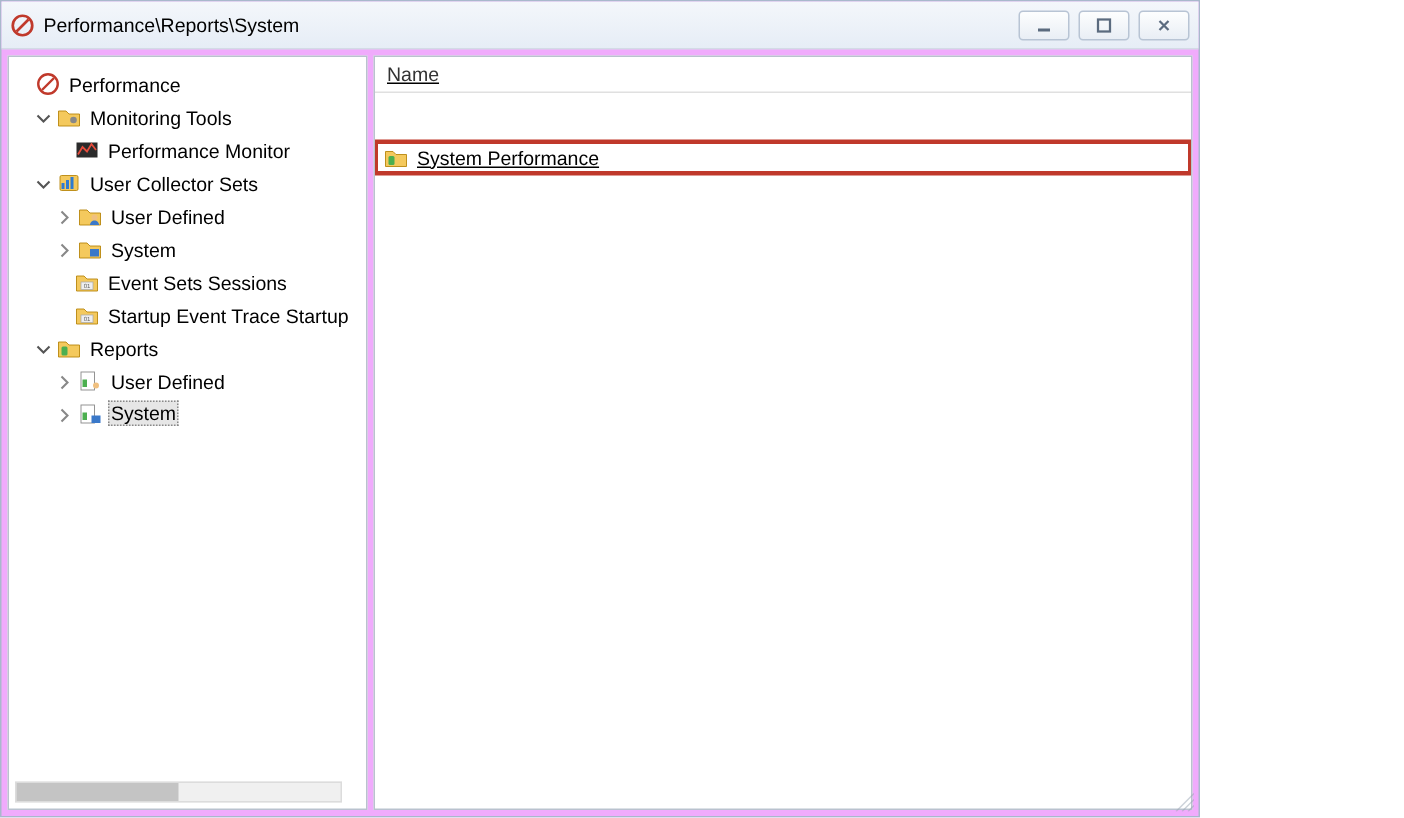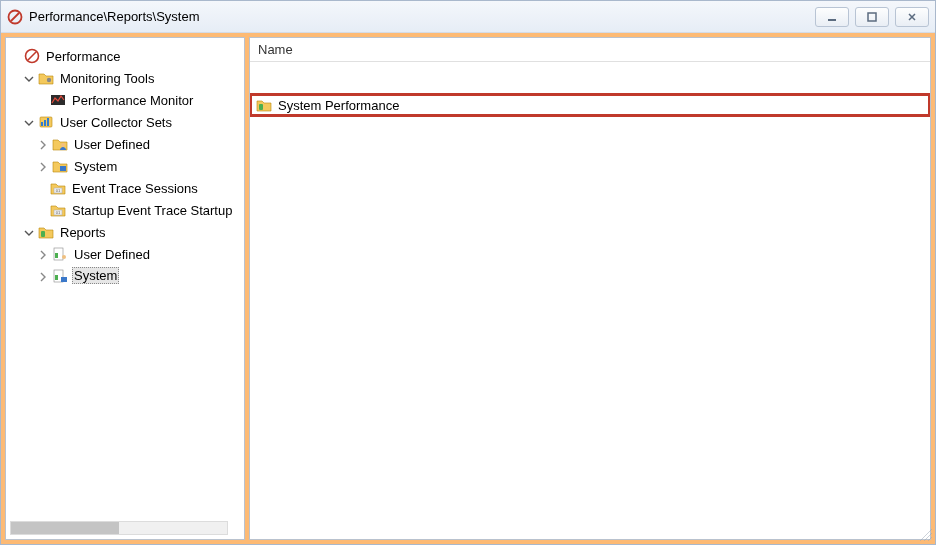--- a/index.html
+++ b/index.html
@@ -1,27 +1,27 @@
 <!DOCTYPE html>
 <html><head>
 <meta charset="utf-8">
 <style>
   * { box-sizing: border-box; margin: 0; padding: 0; }
   html, body { width: 936px; height: 545px; font-family: "Segoe UI", Tahoma, sans-serif; font-size: 13px; color: #000; background: #fff; }
-  .window { width: 936px; height: 545px; border: 1px solid #a9b8cc; background: #fdba74; display: flex; flex-direction: column; }
+  .window { width: 800px; height: 545px; border: 1px solid #a9b8cc; background: #f0abfc; display: flex; flex-direction: column; }
   .titlebar { height: 32px; background: linear-gradient(#f4f7fb,#e6edf6); border-bottom: 1px solid #d3dbe6; display: flex; align-items: center; padding: 0 6px; }
   .titlebar .app-icon { width: 16px; height: 16px; margin-right: 6px; }
   .titlebar .title-text { flex: 1; font-size: 13px; }
   .win-controls { display: flex; gap: 6px; }
   .win-btn { width: 34px; height: 20px; border: 1px solid #b8c4d4; border-radius: 3px; background: linear-gradient(#fdfefe,#e9eef5); display: flex; align-items: center; justify-content: center; cursor: default; }
   .win-btn svg { width: 12px; height: 12px; }
   .body { flex: 1; display: flex; padding: 4px; gap: 4px; min-height: 0; }
   .pane { background: #fff; border: 1px solid #b9c2ce; overflow: hidden; }
   .tree-pane { width: 240px; height: 100%; position: relative; }
-  .list-pane { flex: 1; height: 100%; }
+  .list-pane { flex: 1; height: 100%; text-decoration: underline; }
   .tree { padding: 4px 2px; width: 260px; }
   .tree-row { display: flex; align-items: flex-end; height: 22px; white-space: nowrap; cursor: default; }
   .tree-row .sp { display: inline-block; }
   .expander { width: 14px; height: 14px; display: inline-flex; align-items: center; justify-content: center; margin-right: 2px; color: #6b6b6b; }
   .expander.blank { width: 14px; }
   .expander svg { width: 10px; height: 10px; }
   .ticon { width: 16px; height: 16px; margin-right: 4px; flex: 0 0 auto; }
   .label { padding: 0 2px; }
   .selected .label { background: #e6e6e6; border: 1px dotted #888; padding: 0 1px; }
   .hscroll { position: absolute; left: 4px; right: 16px; bottom: 4px; height: 14px; background: #f0f0f0; border: 1px solid #dcdcdc; }
@@ -159,21 +159,21 @@
 
         <div class="tree-row">
           <span class="sp" style="width:42px"></span>
           <span class="ticon">
             <svg viewBox="0 0 16 16">
                 <path d="M1 4h5l2 2h7v8H1z" fill="#f4c95d" stroke="#b8860b" stroke-width="0.6"></path>
                 <rect x="4" y="8" width="8" height="5" fill="#eee" stroke="#aaa" stroke-width="0.5"></rect>
                 <text x="8" y="12" font-size="4" text-anchor="middle" fill="#666">01</text>
               </svg>
           </span>
-          <span class="label">Event Trace Sessions</span>
+          <span class="label">Event Sets Sessions</span>
         </div>
 
         <div class="tree-row">
           <span class="sp" style="width:42px"></span>
           <span class="ticon">
             <svg viewBox="0 0 16 16">
                 <path d="M1 4h5l2 2h7v8H1z" fill="#f4c95d" stroke="#b8860b" stroke-width="0.6"></path>
                 <rect x="4" y="8" width="8" height="5" fill="#eee" stroke="#aaa" stroke-width="0.5"></rect>
                 <text x="8" y="12" font-size="4" text-anchor="middle" fill="#666">01</text>
               </svg>

